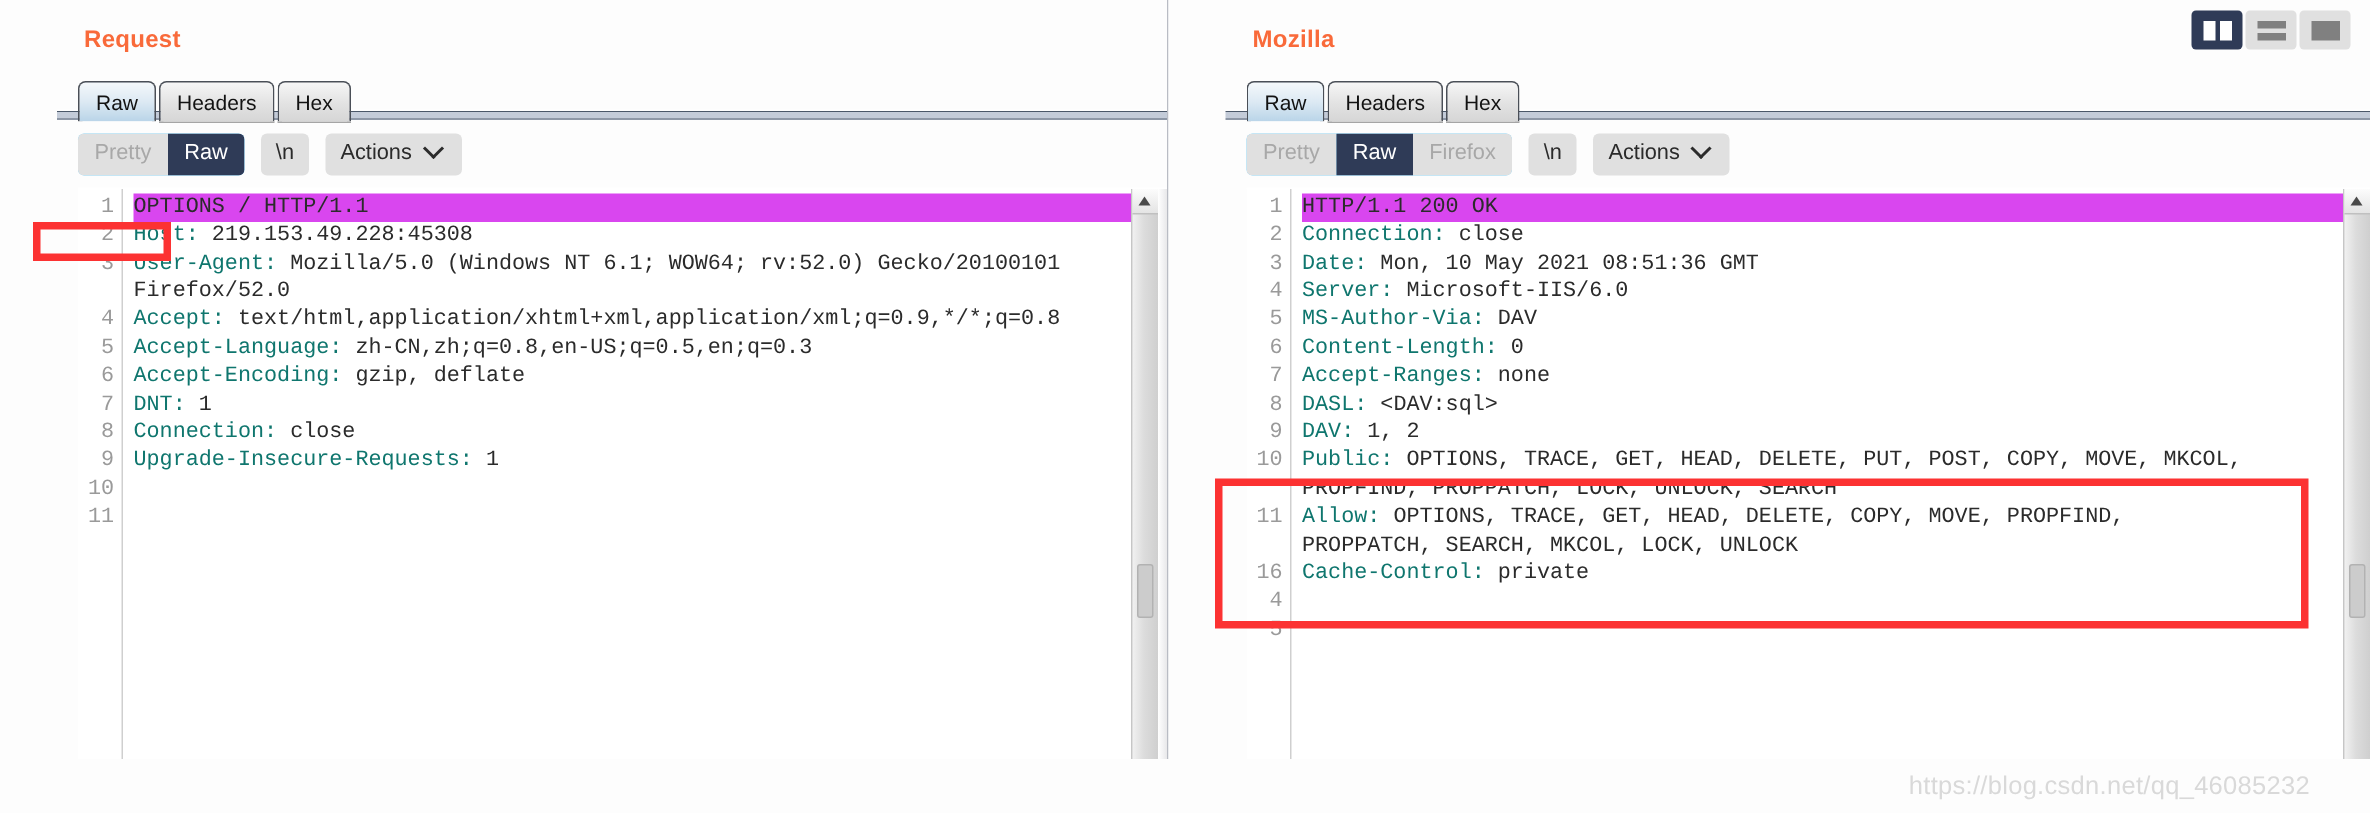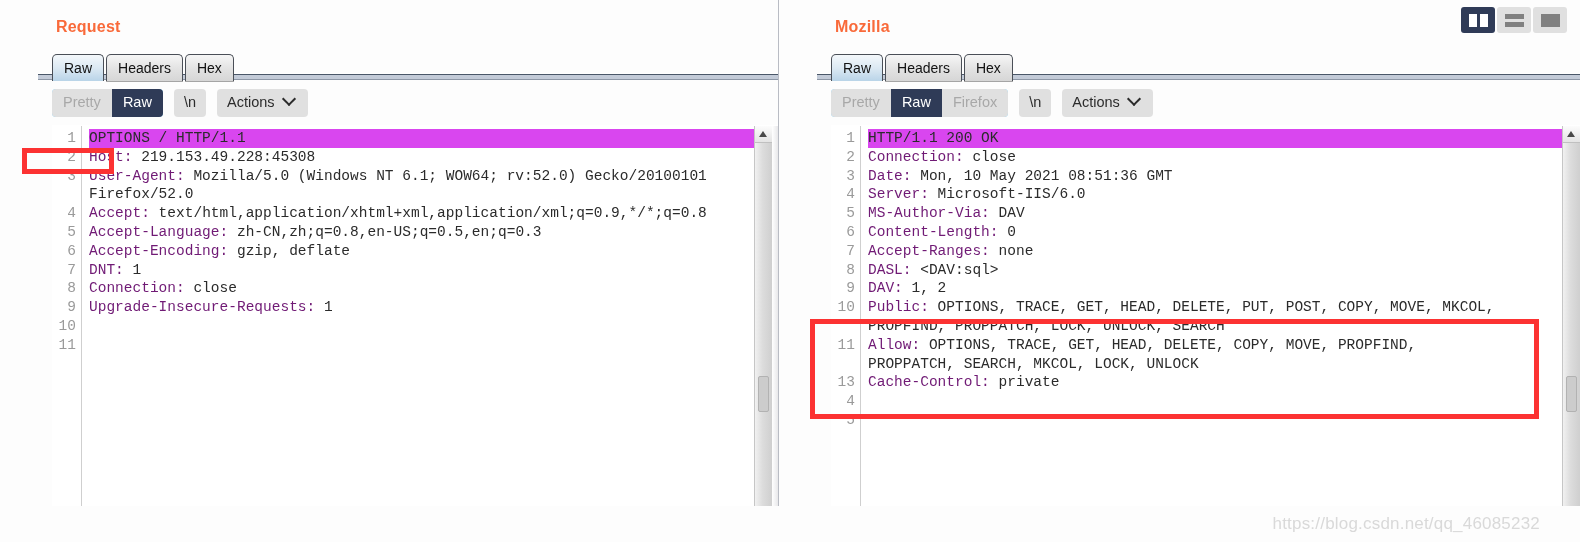--- a/index.html
+++ b/index.html
@@ -173,21 +173,21 @@
   .code {
     flex: 1;
     padding: 3px 0 0 7px;
     box-sizing: border-box;
     white-space: pre;
     color: #2b2b2b;
     overflow: hidden;
   }
   .code .ln { height: 18.8px; }
   .code .ln.first { background: #d946ef; }
-  .hdr { color: #701a75; }
+  .hdr { color: #0f766e; }
 
   
   .vscroll {
     width: 17px;
     flex: none;
     background: linear-gradient(to right,#f1f1f1,#dcdcdc 45%,#cfcfcf);
     border-left: 1px solid #c6c6c6;
     position: relative;
   }
   .vscroll .arrow-up {
@@ -354,21 +354,21 @@
             <div>4</div>
             <div>5</div>
             <div>6</div>
             <div>7</div>
             <div>8</div>
             <div>9</div>
             <div>10</div>
             <div> </div>
             <div>11</div>
             <div> </div>
-            <div>13</div>
+            <div>16</div>
             <div>4</div>
             <div>5</div>
           </div>
         <div class="code" id="res-code"><div class="ln first"><span>HTTP/1.1 200 OK</span></div><div class="ln"><span class="hdr">Connection:</span><span> close</span></div><div class="ln"><span class="hdr">Date:</span><span> Mon, 10 May 2021 08:51:36 GMT</span></div><div class="ln"><span class="hdr">Server:</span><span> Microsoft-IIS/6.0</span></div><div class="ln"><span class="hdr">MS-Author-Via:</span><span> DAV</span></div><div class="ln"><span class="hdr">Content-Length:</span><span> 0</span></div><div class="ln"><span class="hdr">Accept-Ranges:</span><span> none</span></div><div class="ln"><span class="hdr">DASL:</span><span> &lt;DAV:sql&gt;</span></div><div class="ln"><span class="hdr">DAV:</span><span> 1, 2</span></div><div class="ln"><span class="hdr">Public:</span><span> OPTIONS, TRACE, GET, HEAD, DELETE, PUT, POST, COPY, MOVE, MKCOL,</span></div><div class="ln"><span>PROPFIND, PROPPATCH, LOCK, UNLOCK, SEARCH</span></div><div class="ln"><span class="hdr">Allow:</span><span> OPTIONS, TRACE, GET, HEAD, DELETE, COPY, MOVE, PROPFIND,</span></div><div class="ln"><span>PROPPATCH, SEARCH, MKCOL, LOCK, UNLOCK</span></div><div class="ln"><span class="hdr">Cache-Control:</span><span> private</span></div><div class="ln"><span> </span></div><div class="ln"><span> </span></div></div>
       </div>
       <div class="vscroll">
         <div class="arrow-up"></div>
         <div class="thumb"></div>
       </div>
     </div>

